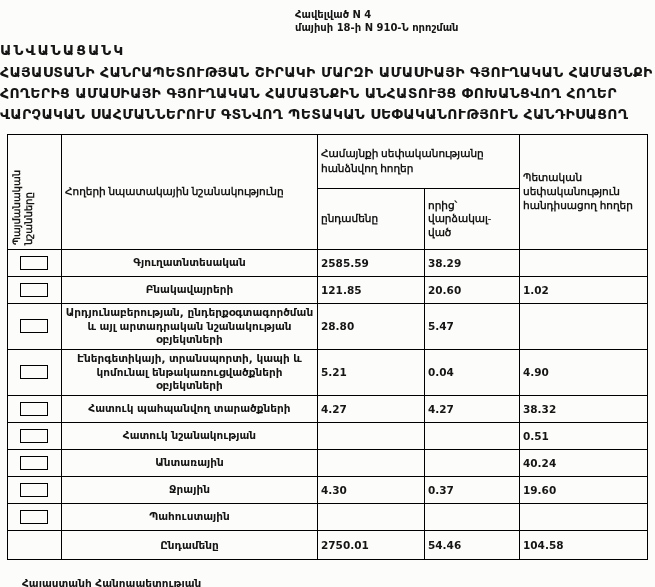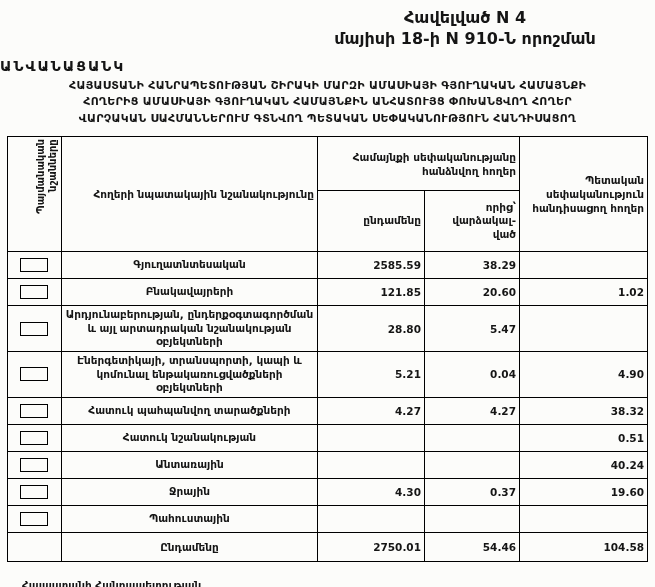--- a/index.html
+++ b/index.html
@@ -11,52 +11,52 @@
     font-family: "DejaVu Sans", sans-serif;
     font-weight: bold;
     box-sizing: border-box;
     padding-top: 8px;
     position: relative;
     overflow: hidden;
   }
   .appendix {
     width: 340px;
     margin-left: 295px;
-    text-align: center;
-    font-size: 16px;
+    text-align: left;
+    font-size: 10px;
     line-height: 1.3;
   }
   .doc-title {
     text-align: left;
     font-size: 14px;
     letter-spacing: 2px;
     margin-top: 8px;
   }
   .doc-subtitle {
-    text-align: center;
-    font-size: 11px;
+    text-align: left;
+    font-size: 14px;
     line-height: 1.5;
     margin-top: 4px;
     letter-spacing: 0.3px;
   }
   table.land-table {
     border-collapse: collapse;
     table-layout: fixed;
     width: 640px;
     margin: 9px auto 0;
   }
   .land-table th, .land-table td {
     border: 1.6px solid #000;
     font-size: 10.5px;
     font-weight: bold;
     padding: 2px 3px;
     vertical-align: middle;
     overflow: hidden;
   }
-  .land-table th { text-align: right; }
+  .land-table th { text-align: left; font-family: Liberation Serif, serif; }
   .vcell { text-align: center; vertical-align: middle; }
   .vertical-text {
     writing-mode: vertical-rl;
     transform: rotate(180deg);
     display: inline-block;
     font-size: 10px;
     line-height: 1.15;
     max-height: 108px;
     white-space: normal;
   }
@@ -64,21 +64,21 @@
   .subheader { height: 52px; font-size: 10px; line-height: 1.3; }
   .state-header { font-size: 10px; line-height: 1.35; vertical-align: middle; }
   .purpose-header { font-size: 10.5px; line-height: 1.35; }
   .label-cell {
     text-align: center;
     font-size: 10px;
     line-height: 1.3;
     padding-left: 5px;
     height: 22px;
   }
-  .num-cell { text-align: right; font-size: 11px; height: 22px; }
+  .num-cell { text-align: left; font-size: 11px; height: 22px; }
   .legend-cell { text-align: center; }
   .legend-box {
     display: inline-block;
     width: 26px; height: 12px;
     border: 1.6px solid #000;
     background: #fcfcfa;
     vertical-align: middle;
   }
   .total-row td { height: 24px; }
   .total-label { text-align: center; font-size: 11px; }

